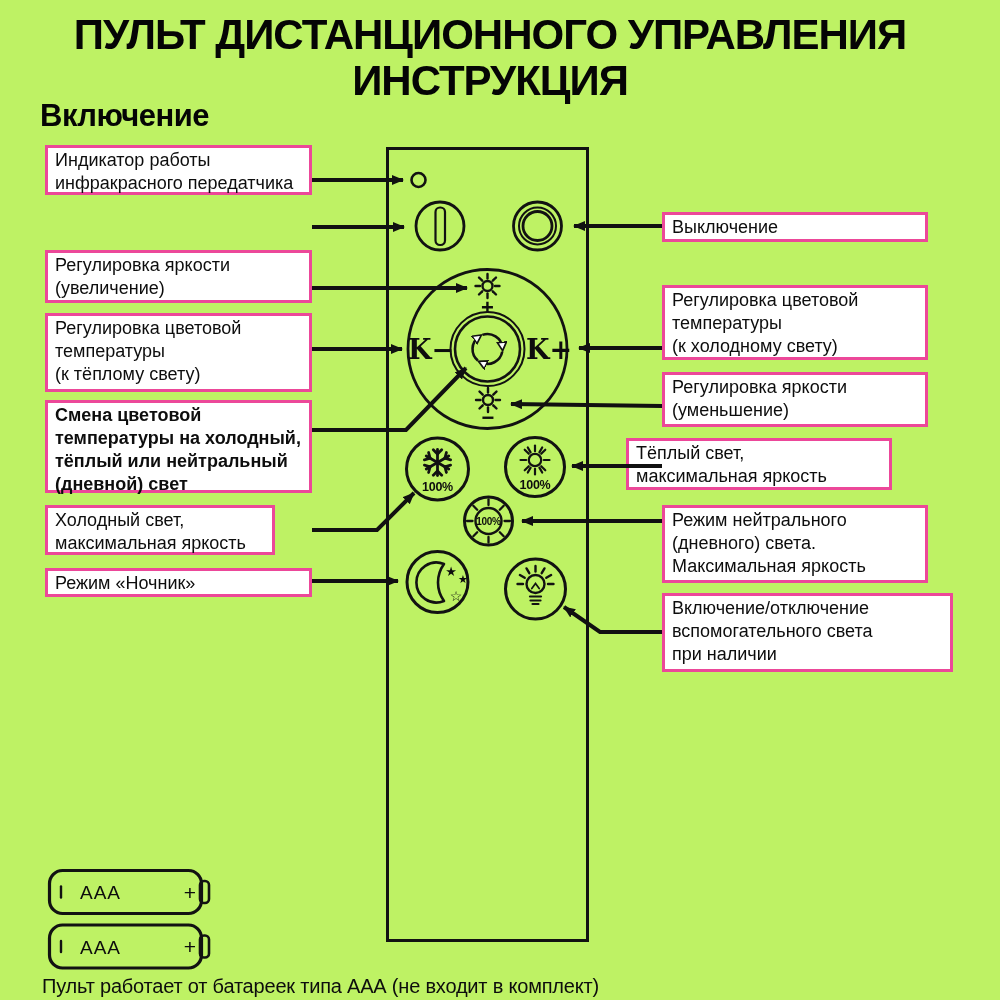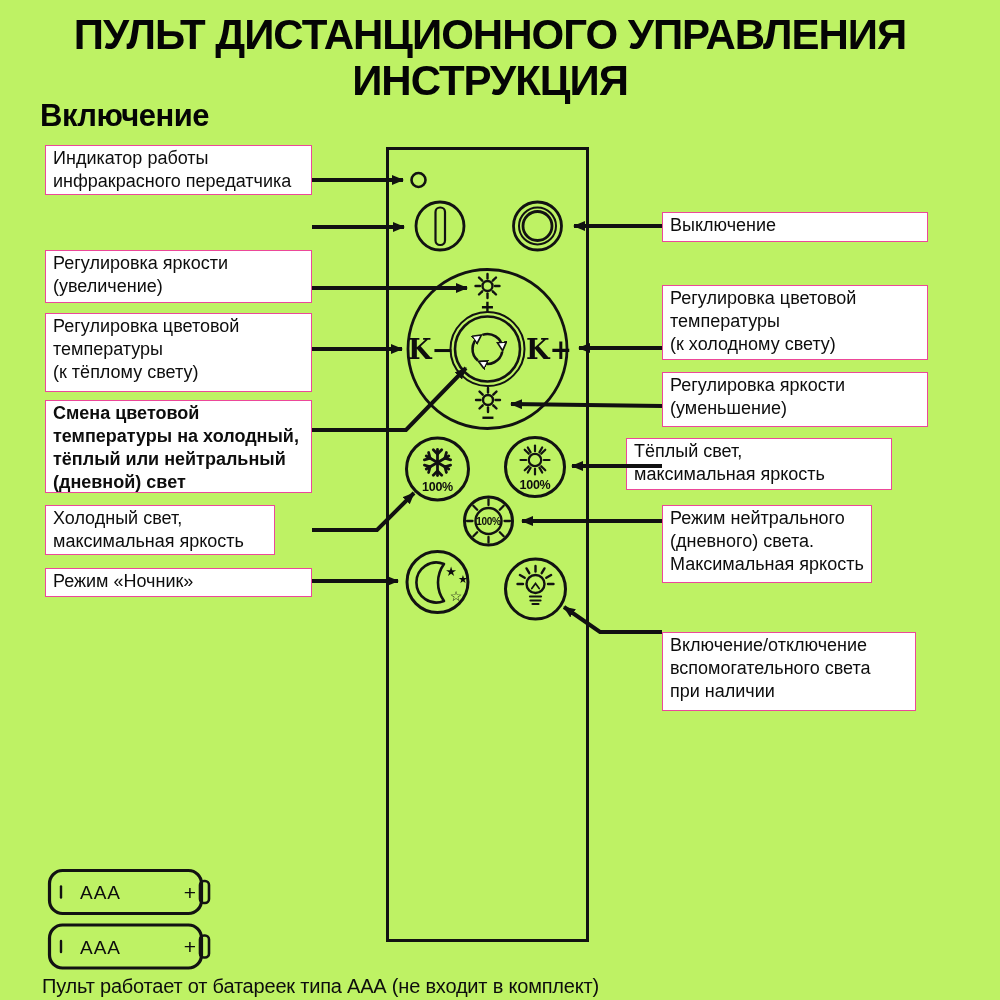--- a/index.html
+++ b/index.html
@@ -2,21 +2,21 @@
 <html><head>
 <meta charset="utf-8">
 <style>
   html,body{margin:0;padding:0;background:#fff;}
   .page{position:relative;width:1000px;height:1000px;background:#bef264;
         font-family:"Liberation Sans", sans-serif;color:#0a0a0a;overflow:hidden;}
   .title{position:absolute;left:0;top:12px;width:980px;text-align:center;
          font-weight:bold;font-size:42px;line-height:46px;letter-spacing:-1px;color:#050505;}
   .section-heading{position:absolute;left:40px;top:98px;font-size:31px;font-weight:bold;
          letter-spacing:-0.5px;color:#050505;}
-  .callout{position:absolute;box-sizing:border-box;border:1px solid #ec4899;background:#fff;
+  .callout{position:absolute;box-sizing:border-box;border:3px solid #ec4899;background:#fff;
          font-size:18px;line-height:23px;padding:1px 7px;white-space:pre-line;color:#0d0d0d;}
   .diagram{position:absolute;left:0;top:0;width:1000px;height:1000px;}
   .note{position:absolute;left:42px;top:975px;font-size:20px;color:#0d0d0d;letter-spacing:-0.2px;}
   svg .stroke{fill:none;stroke:#121212;}
   svg text{fill:#0d0d0d;}
 </style>
 </head>
 <body>
 
 <div class="page">
@@ -45,24 +45,24 @@
   <div class="callout" style="left:662px;top:212px;width:266px;height:30px;">Выключение</div>
 
   <div class="callout" style="left:45px;top:568px;width:267px;height:29px;">Режим «Ночник»</div>
   <div class="callout" style="left:662px;top:285px;width:266px;height:75px;">Регулировка цветовой
 температуры
 (к холодному свету)</div>
   <div class="callout" style="left:662px;top:372px;width:266px;height:55px;">Регулировка яркости
 (уменьшение)</div>
   <div class="callout" style="left:626px;top:438px;width:266px;height:52px;">Тёплый свет,
 максимальная яркость</div>
-  <div class="callout" style="left:662px;top:505px;width:210px;height:78px;">Режим нейтрального
+  <div class="callout" style="left:662px;top:505px;width:266px;height:78px;">Режим нейтрального
 (дневного) света.
 Максимальная яркость</div>
-  <div class="callout" style="left:662px;top:593px;width:254px;height:79px;margin-top:39px;">Включение/отключение
+  <div class="callout" style="left:662px;top:593px;width:291px;height:79px;">Включение/отключение
 вспомогательного света
 при наличии</div>
 
   <svg class="diagram" viewBox="0 0 1000 1000">
     <defs>
       <marker id="arrow" markerUnits="userSpaceOnUse" markerWidth="14" markerHeight="12" refX="11" refY="5" orient="auto">
         <path d="M0,0 L12,5 L0,10 Z" fill="#111"></path>
       </marker>
       <marker id="cycleArrow" markerUnits="userSpaceOnUse" markerWidth="11" markerHeight="11" refX="6" refY="5" orient="auto">
         <path d="M0.5,0.5 L9,5 L0.5,9.5 Z" fill="#fff" stroke="#121212" stroke-width="1.7"></path>

